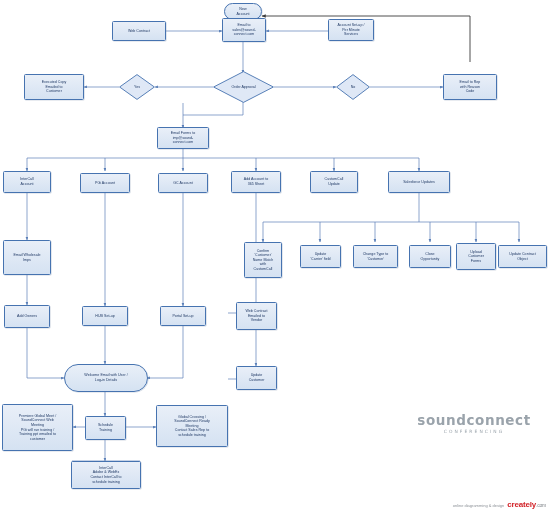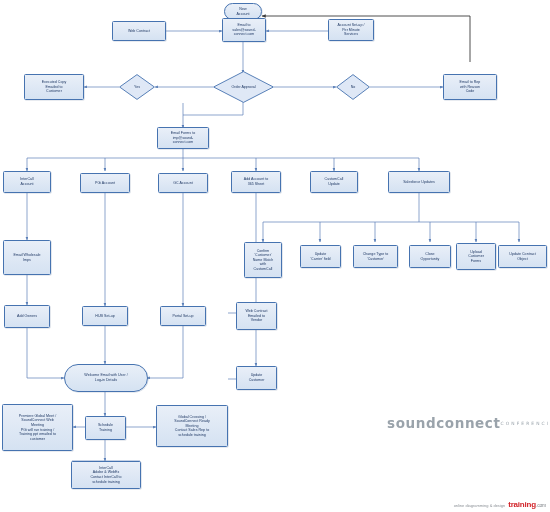--- a/index.html
+++ b/index.html
@@ -88,21 +88,21 @@
 
   
   #logo {
     position: absolute;
     left: 418px;
     top: 408px;
     width: 112px;
     height: 30px;
     z-index: 4;
     display: flex;
-    flex-direction: row;
+    flex-direction: column;
     align-items: center;
     justify-content: center;
   }
   #logo .logo-word {
     font-family: "DejaVu Sans", sans-serif;
     font-size: 13.5px;
     font-weight: bold;
     letter-spacing: 0.6px;
     color: #9aa3ab;
   }
@@ -349,17 +349,17 @@
 schedule training</div>
 
   <div id="logo">
     <div class="logo-word">soundconnect</div>
     <div class="logo-sub">CONFERENCING</div>
   </div>
 
   <div id="credit">
     <span>online diagramming &amp; design</span>
     <span class="brand">
-      <span>training</span><span class="tld">.com</span>
+      <span>creately</span><span class="tld">.com</span>
     </span>
   </div>
 
 </div>
 
 </body></html>

